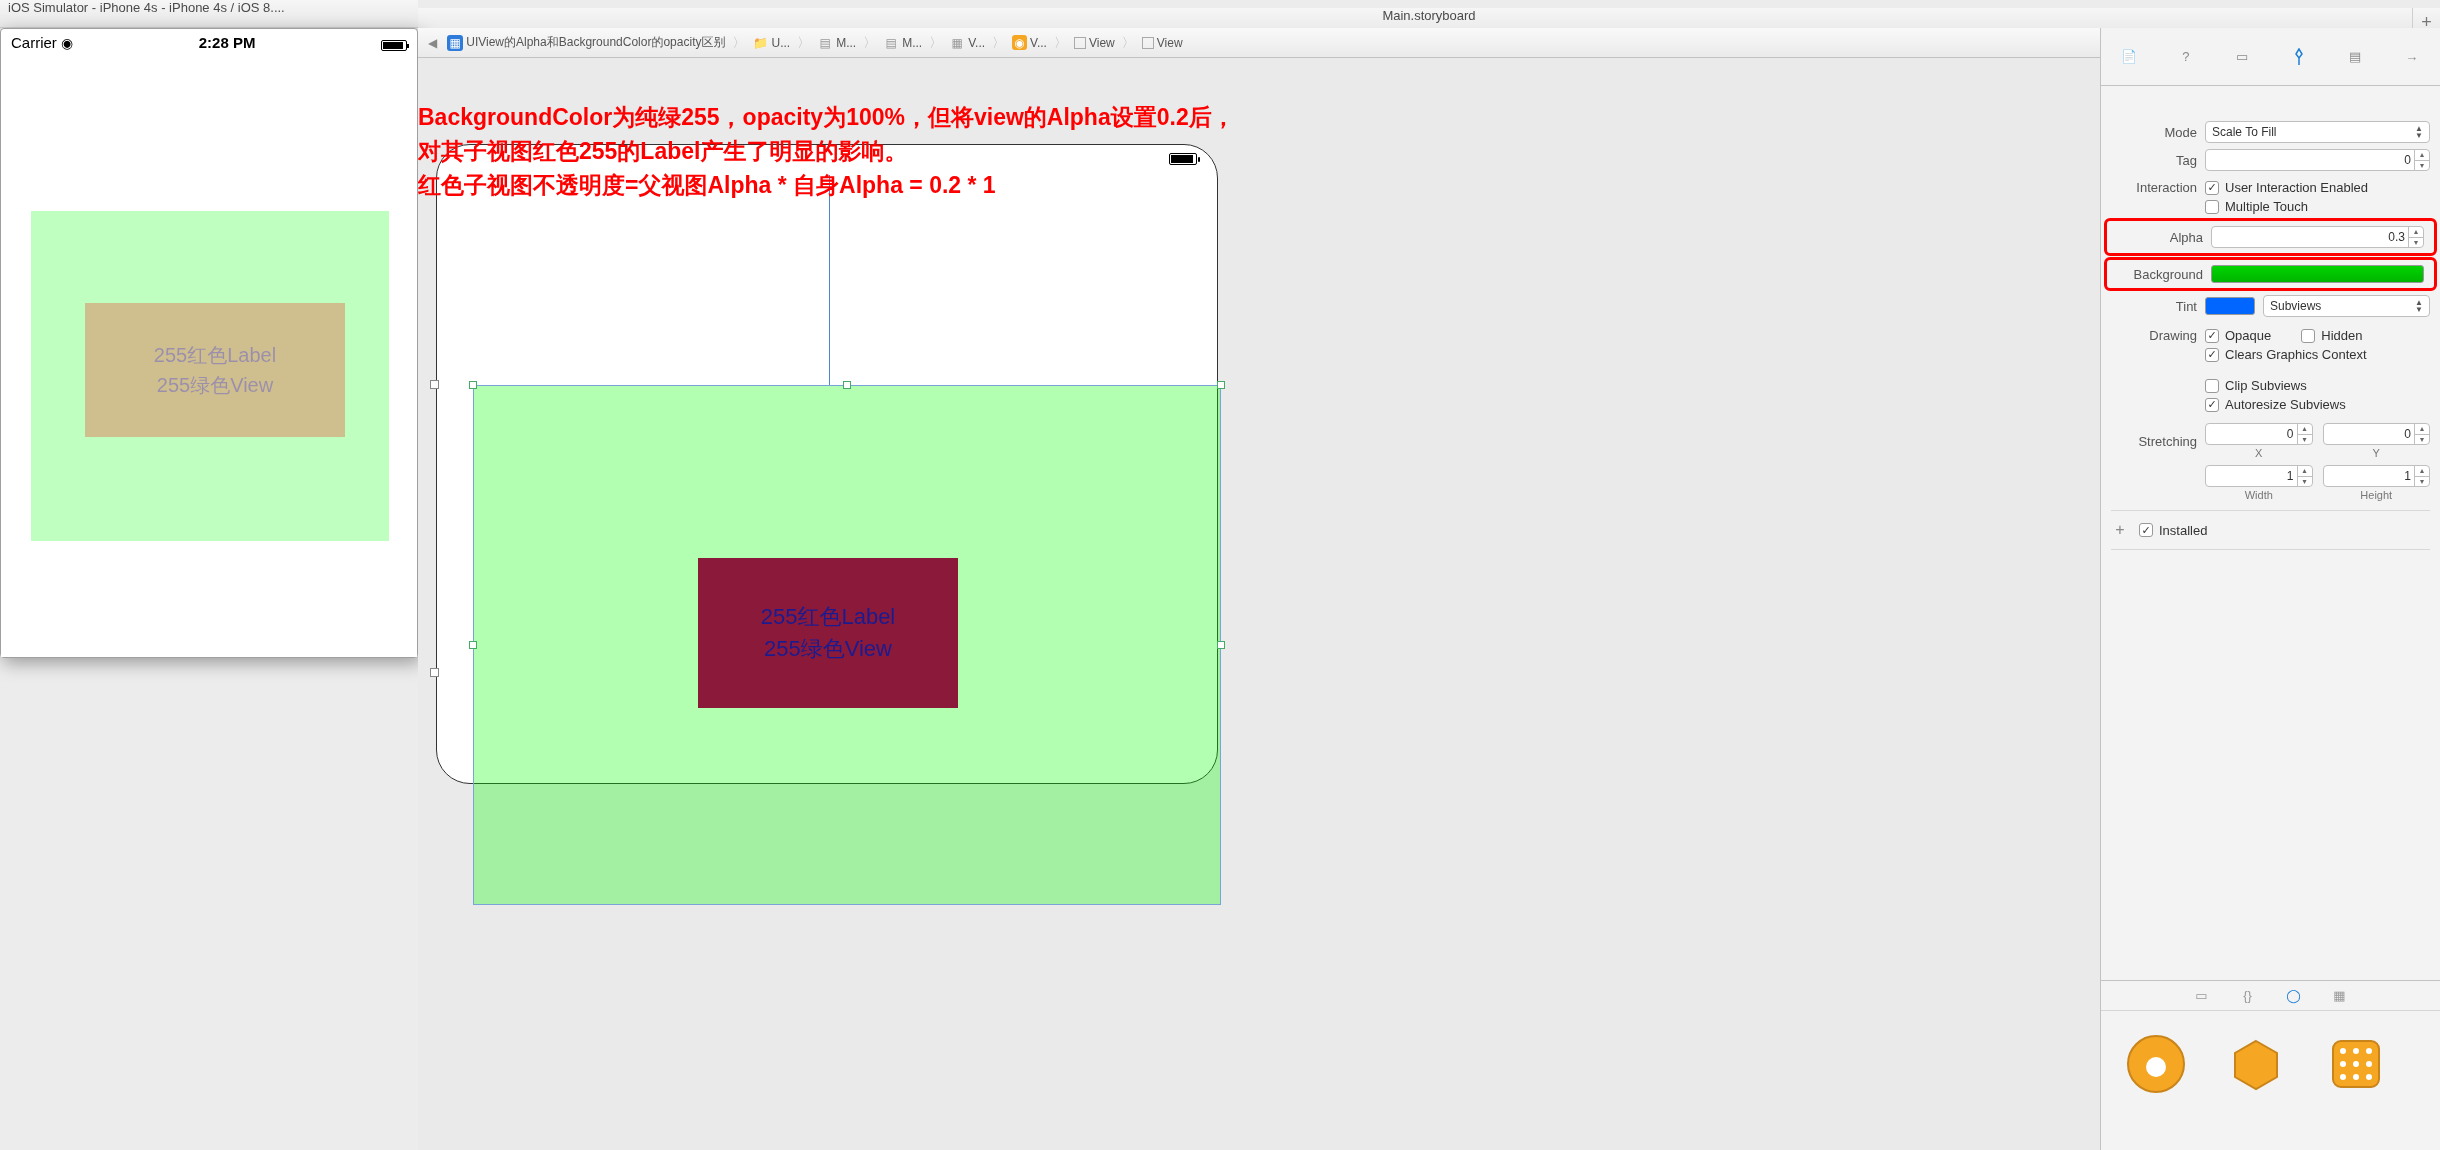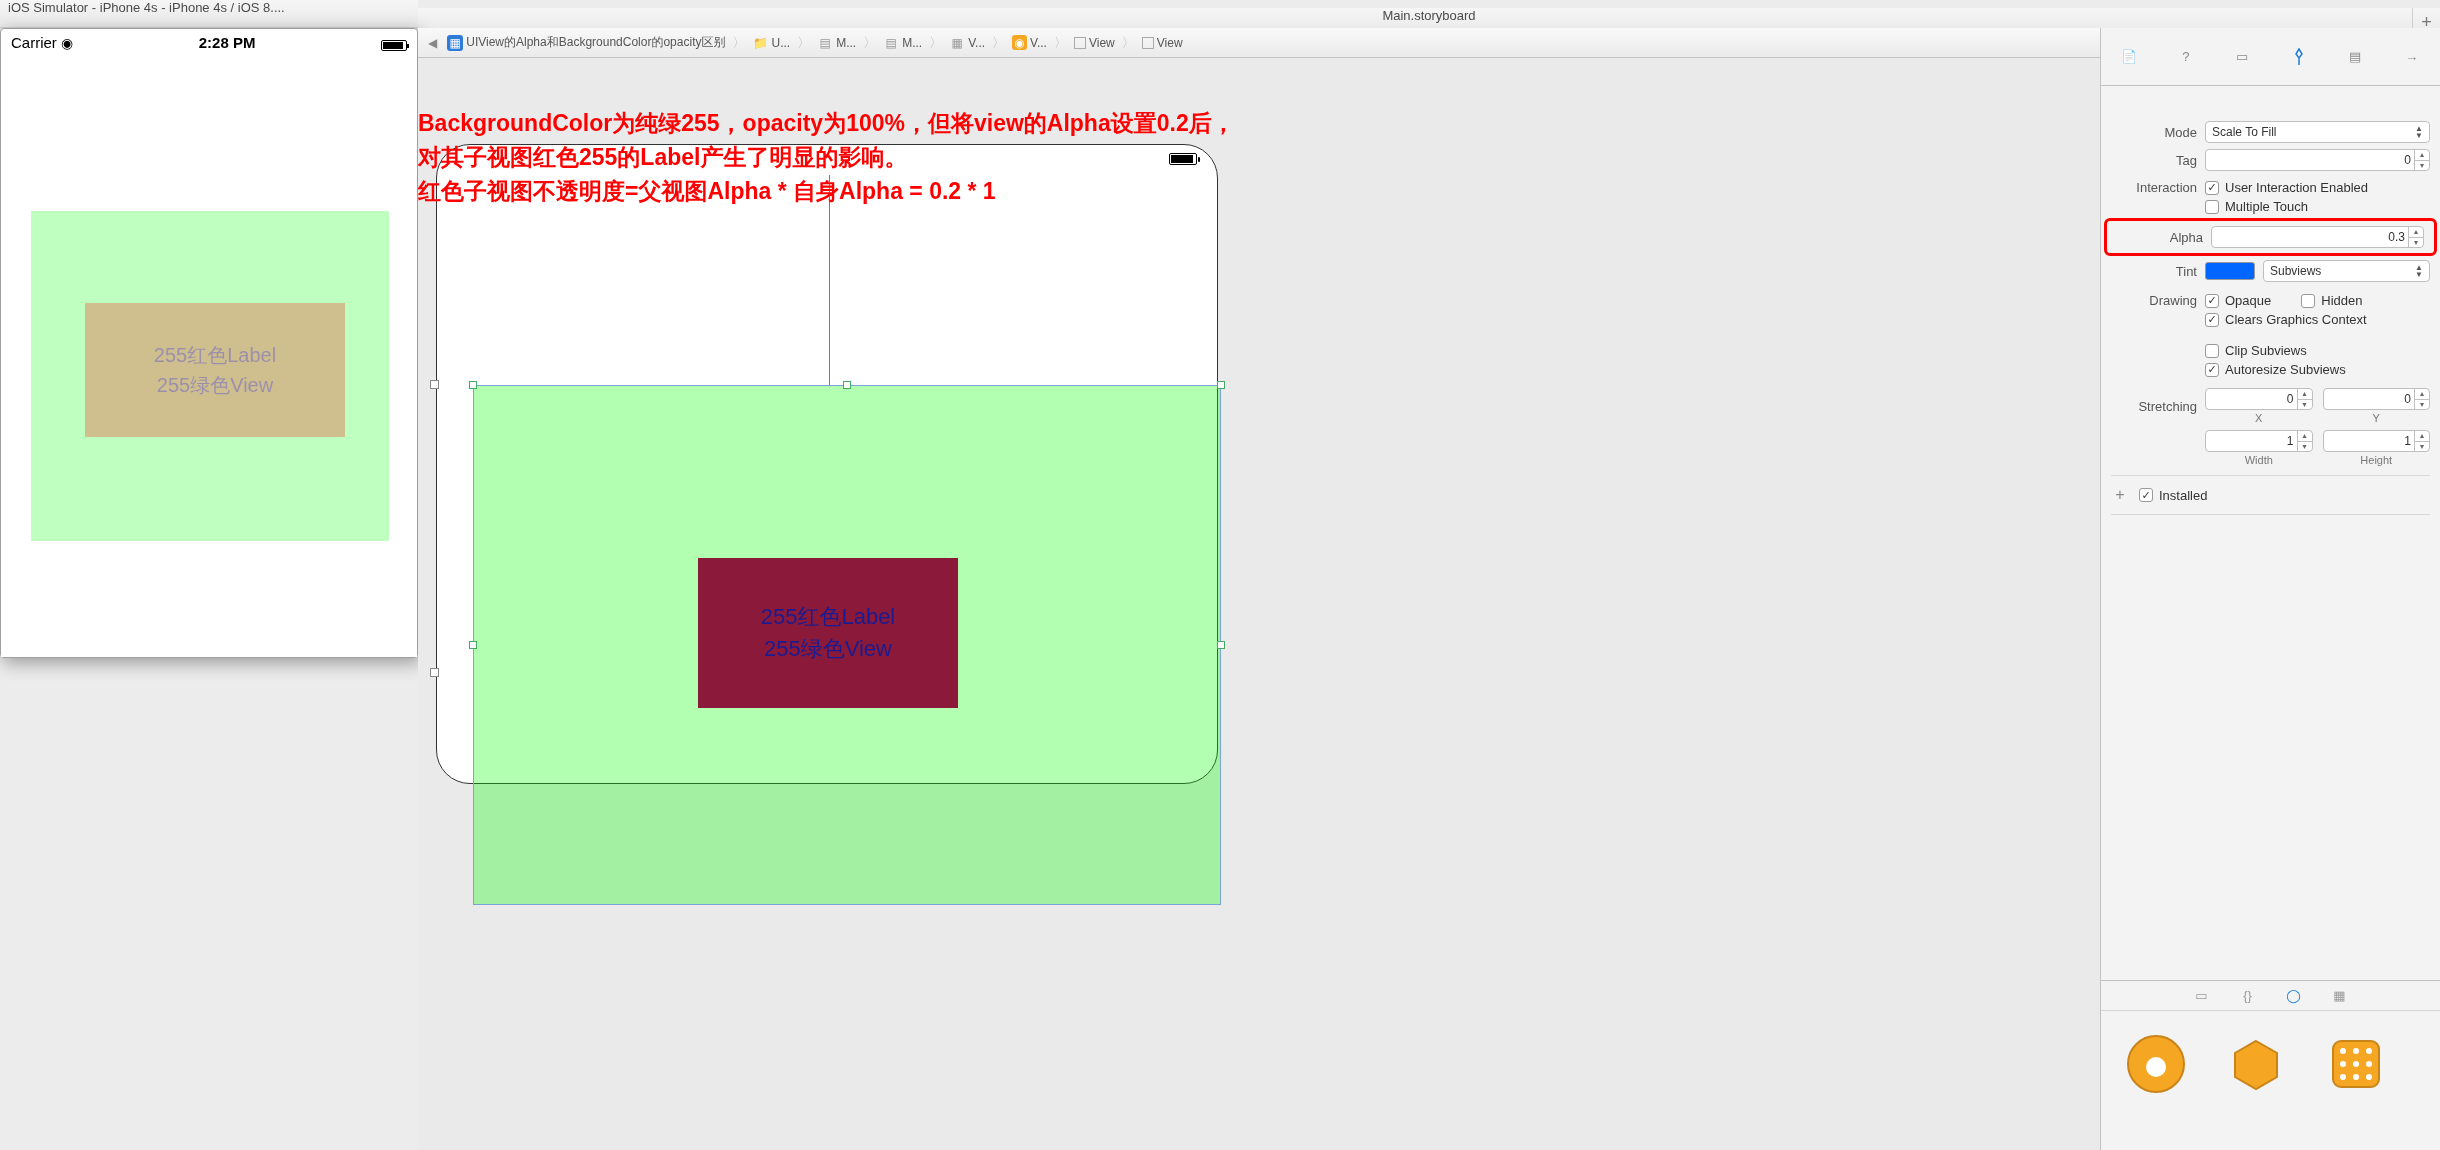--- a/index.html
+++ b/index.html
@@ -29,21 +29,21 @@
 .nav-icon.folder { color:#c9a961; }
 .nav-icon.sb { color:#999; }
 .nav-icon.orange { background:#f5a623; color:#fff; border-radius:3px; width:15px;height:15px; }
 .nav-icon.box { border:1px solid #aaa; width:12px;height:12px; }
 .inspector-tabs { position:absolute; right:0; top:0; height:58px; width:340px; background:#f3f3f3; border-left:1px solid #c2c2c2; border-bottom:1px solid #c2c2c2; display:flex; align-items:center; justify-content:space-around; }
 .inspector-tabs .tab { width:30px; height:28px; display:flex;align-items:center;justify-content:center; color:#8a8a8a; border-radius:4px; }
 .inspector-tabs .tab.active { color:#1e7fd6; }
 
 
 .canvas-wrap { position:absolute; left:0; top:30px; right:340px; bottom:0; background:#eaeaea; overflow:hidden; }
-.annotation { position:absolute; left:0; top:48px; color:#ff0000; font-weight:700; font-size:23px; line-height:34px; white-space:pre; z-index:50; }
+.annotation { position:absolute; left:0; top:42px; color:#ff0000; font-weight:700; font-size:23px; line-height:34px; white-space:pre; z-index:50; }
 .device-frame { position:absolute; left:18px; top:86px; width:782px; height:640px; background:#fff; border:1px solid #333; border-radius:34px; }
 .device-statusbar { position:absolute; left:20px; top:8px; right:20px; display:flex; justify-content:flex-end; }
 .battery { width:28px; height:12px; border:1px solid #000; border-radius:2px; position:relative; }
 .battery:after { content:""; position:absolute; right:-4px; top:3px; width:2px; height:5px; background:#000; border-radius:1px; }
 .battery .fill { position:absolute; left:1px; top:1px; bottom:1px; width:22px; background:#000; }
 .selection-outline { position:absolute; left:36px; top:240px; width:748px; height:520px; border:1px solid #7aa3d8; }
 .green-view { position:absolute; left:0; top:0; right:0; bottom:0; background: rgba(0,255,0,0.3); }
 .red-label { position:absolute; left:224px; top:172px; width:260px; height:150px; background:#8b1a3a; display:flex; flex-direction:column; align-items:center; justify-content:center; color:#1b1b8f; font-size:22px; font-weight:500; line-height:32px; }
 .sel-handle { width:8px; height:8px; background:#fff; border:1px solid #4a6; position:absolute; }
 .sel-handle.tl{left:-5px;top:-5px}.sel-handle.tm{left:50%;margin-left:-4px;top:-5px}.sel-handle.tr{right:-5px;top:-5px}
@@ -239,20 +239,26 @@
         <div class="insp-label">Alpha</div>
         <div class="insp-field num">
             <span>0.3</span>
             <div class="stepper">
               <div>▴</div>
               <div>▾</div>
             </div>
           </div>
       </div>
     </div>
+    <div class="red-highlight">
+      <div class="insp-row">
+        <div class="insp-label">Background</div>
+        <div class="color-swatch green"></div>
+      </div>
+    </div>
 
     <div class="insp-row">
       <div class="insp-label">Tint</div>
       <div class="color-swatch blue"></div>
       <div class="tint-field">
           <span>Subviews</span>
           <div class="dropdown-arrows">▲<br>▼</div>
         </div>
     </div>
 

